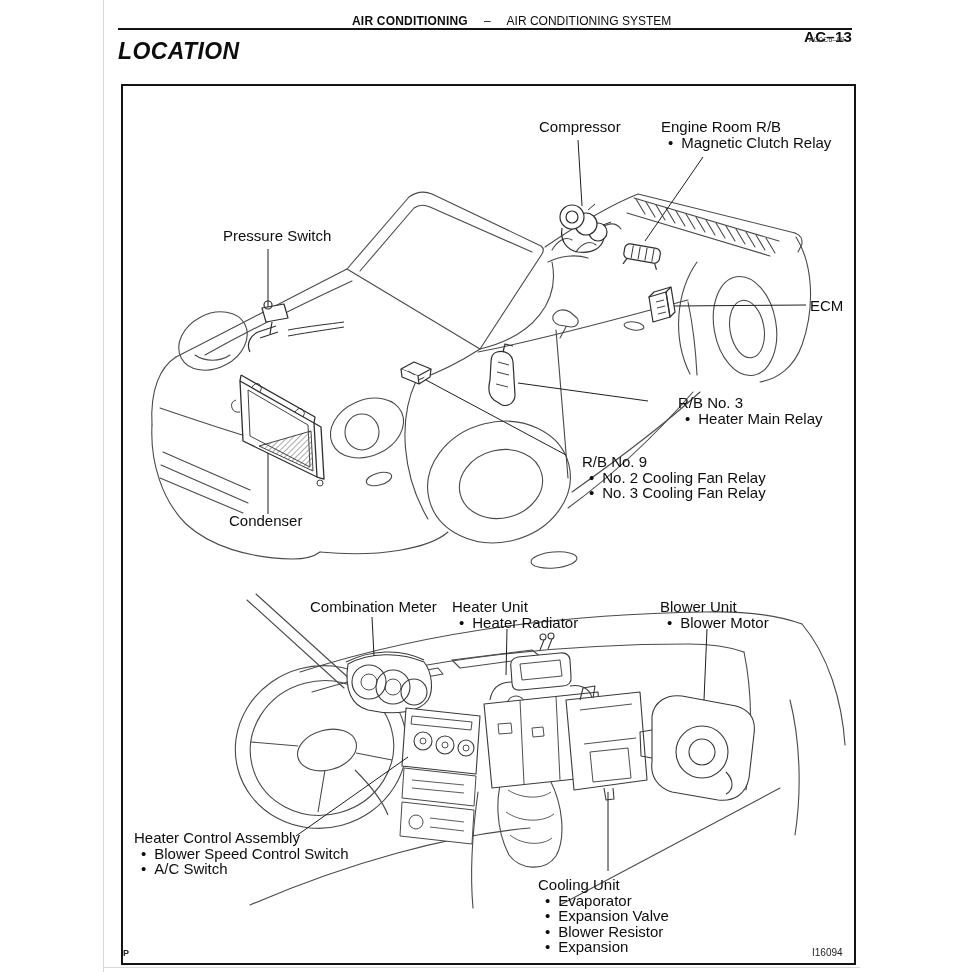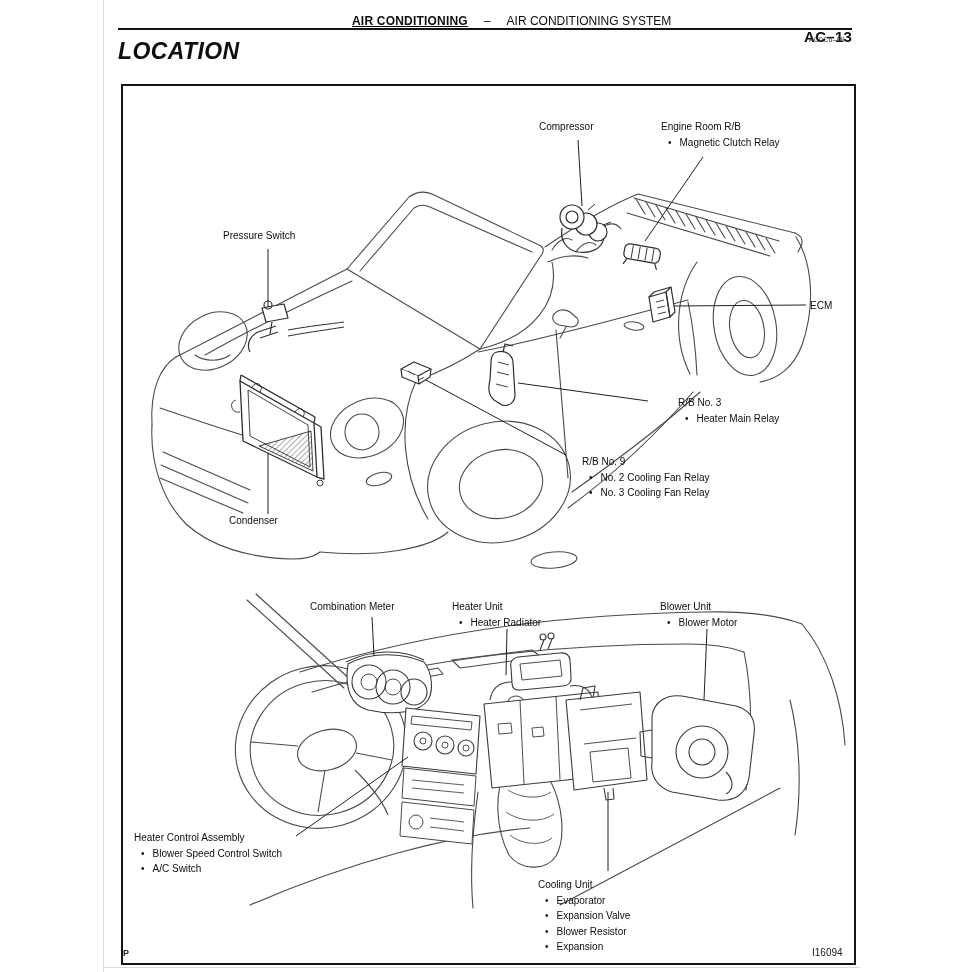--- a/index.html
+++ b/index.html
@@ -7,30 +7,30 @@
     width:972px;height:972px;position:relative;background:#ffffff;
     font-family:"Liberation Sans","DejaVu Sans",sans-serif;color:#0d0d0d;
     overflow:hidden;
   }
   .abs{position:absolute;}
   
   .page-edge-v{left:103px;top:0;width:1px;height:972px;background:#d9d9d9;}
   .page-edge-h{left:103px;top:967px;width:757px;height:1px;background:#d9d9d9;}
   .page-number{left:804px;top:1px;font-size:15px;font-weight:bold;letter-spacing:.3px;margin-top:27px;}
   .running-header{left:352px;top:14px;font-size:12px;white-space:nowrap;}
-  .running-header .b{font-weight:bold;letter-spacing:.2px;text-decoration:underline;}
+  .running-header .b{font-weight:bold;letter-spacing:.2px;}
   .running-header .sep{margin:0 16px;}
   .header-rule{left:118px;top:28px;width:734px;height:2px;background:#141414;}
   .rev-code{left:809px;top:36px;font-size:7px;color:#333;letter-spacing:.2px;}
   .page-title{left:118px;top:38px;font-size:23px;font-weight:bold;letter-spacing:.4px;font-style:italic;}
   .figure-box{left:121px;top:84px;width:731px;height:877px;border:2px solid #141414;}
   .figure-id{left:812px;top:947px;font-size:10px;color:#222;}
   .footer-marker{left:123px;top:948px;font-size:9px;font-weight:bold;color:#222;}
   
-  .lbl{position:absolute;font-size:10px;line-height:15.5px;white-space:nowrap;z-index:3;}
+  .lbl{position:absolute;font-size:15px;line-height:15.5px;white-space:nowrap;z-index:3;}
   .bullet{padding-left:7px;}
   .bullet::before{content:"•";margin-right:8px;}
   svg.art{position:absolute;left:0;top:0;z-index:2;}
 </style>
 </head>
 <body>
 
 <div class="abs page-edge-v"></div>
 <div class="abs page-edge-h"></div>
 <div class="abs page-number">AC–13</div>

